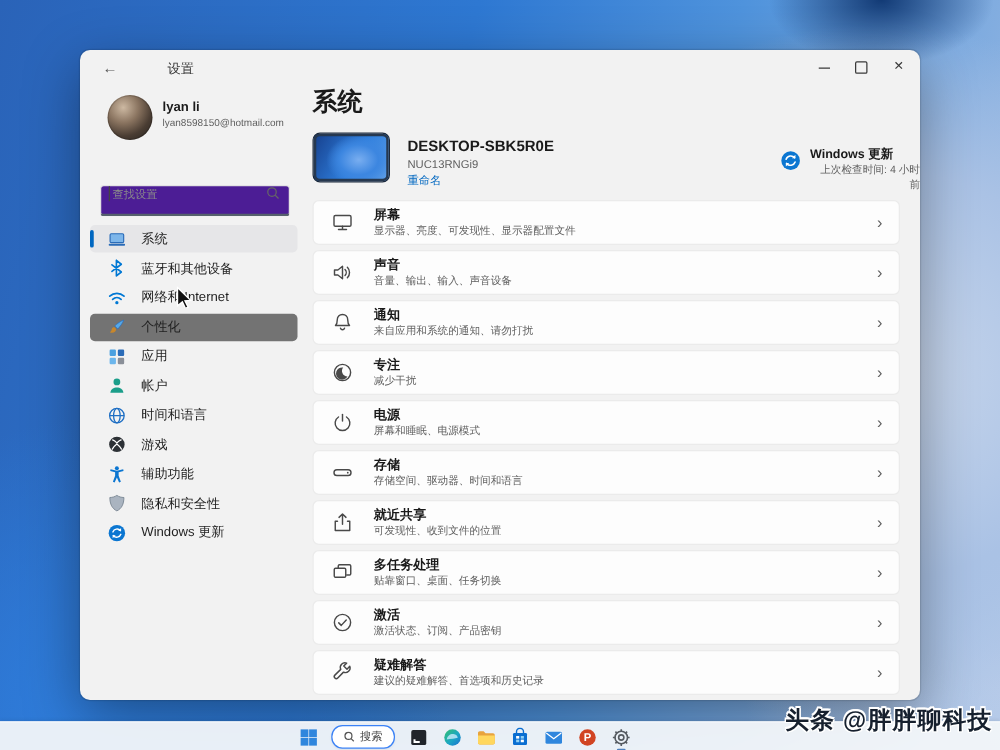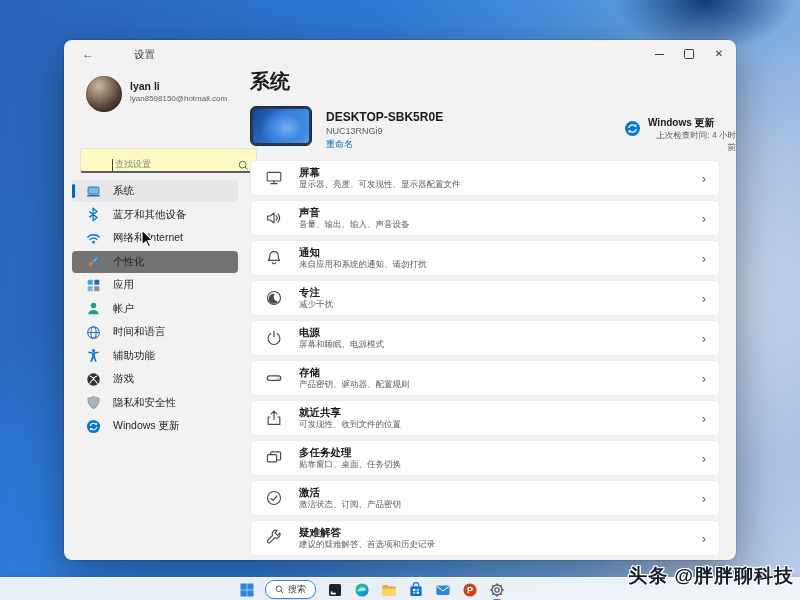--- a/index.html
+++ b/index.html
@@ -23,22 +23,22 @@
   .glyph-min{width:9px;height:0;border-top:1px solid #3a3a3a;}
   .glyph-max{width:8px;height:8px;border:1px solid #3a3a3a;border-radius:1.5px;}
   .glyph-close{font-size:10px;line-height:1;}
   
   .sidebar{position:absolute;left:0;top:28px;bottom:0;width:182px;}
   .avatar{position:absolute;left:22px;top:8px;width:36px;height:36px;border-radius:50%;
     background:radial-gradient(circle at 35% 28%,#cdb9a2 0%,#8a7460 35%,#4a3d33 65%,#23201d 100%);
     box-shadow:inset 0 0 0 1px rgba(0,0,0,.15);}
   .user-name{position:absolute;left:66px;top:12px;font-size:10.5px;font-weight:700;color:#1a1a1a;}
   .user-email{position:absolute;left:66px;top:26px;font-size:8px;color:#5f5f5f;}
-  .search-box{position:absolute;left:16px;top:80px;width:150px;height:22px;background:#fef9c3;
-    border:1px solid #e3e3e3;border-bottom:2px solid #55606c;border-radius:3px;display:flex;align-items:flex-end;padding-left:25px;}
+  .search-box{position:absolute;left:16px;top:80px;width:150px;height:22px;background:#4c1d95;
+    border:1px solid #e3e3e3;border-bottom:2px solid #55606c;border-radius:3px;display:flex;align-items:flex-start;}
   .search-caret{width:1px;height:12px;background:#444;margin-left:6px;}
   .search-ph{font-size:9px;color:#8a8a8a;margin-left:2px;flex:1;}
   .search-mag{margin-right:7px;display:flex;}
   .nav{position:absolute;left:8px;right:8px;top:112px;}
   .nav-item{position:relative;height:22px;margin-bottom:1.5px;border-radius:4px;display:flex;align-items:center;}
   .nav-item.selected{background:#e6e6e8;}
   .nav-item.hovered{background:#737373;}
   .nav-pill{position:absolute;left:0;top:4px;width:3px;height:14px;border-radius:2px;background:#0067c0;}
   .nav-icon{width:15px;height:15px;margin-left:14px;display:flex;}
   .nav-icon svg{width:15px;height:15px;}
@@ -179,35 +179,35 @@
               <svg viewBox="0 0 16 16" fill="none" stroke="#1f6fc4" stroke-width="1.1">
                 <circle cx="8" cy="8" r="6.2"></circle>
                 <ellipse cx="8" cy="8" rx="2.8" ry="6.2"></ellipse>
                 <path d="M1.8 8h12.4"></path>
               </svg>
             </span>
             <span class="nav-label">时间和语言</span>
           </div>
           <div class="nav-item">
             <span class="nav-icon">
+              <svg viewBox="0 0 16 16">
+                <circle cx="8" cy="8" r="6.6" fill="#2d3136"></circle>
+                <path d="M4.4 4.2c1.3.5 2.5 1.4 3.6 2.5 1.1-1.1 2.3-2 3.6-2.5M4.1 12c1-1.8 2.4-3.3 3.9-4.4 1.5 1.1 2.9 2.6 3.9 4.4" stroke="#fff" stroke-width="1.1" fill="none" stroke-linecap="round"></path>
+              </svg>
+            </span>
+            <span class="nav-label">游戏</span>
+          </div>
+          <div class="nav-item">
+            <span class="nav-icon">
               <svg viewBox="0 0 16 16" fill="#0b76d1">
                 <circle cx="8" cy="2.7" r="1.7"></circle>
                 <path d="M2.3 5.1l4.2 1v3l-1.9 5.2 1.5.6L8 10.6l1.9 4.3 1.5-.6-1.9-5.2v-3l4.2-1-.3-1.4L8 4.9 2.6 3.7z"></path>
               </svg>
             </span>
             <span class="nav-label">辅助功能</span>
-          </div>
-          <div class="nav-item">
-            <span class="nav-icon">
-              <svg viewBox="0 0 16 16">
-                <circle cx="8" cy="8" r="6.6" fill="#2d3136"></circle>
-                <path d="M4.4 4.2c1.3.5 2.5 1.4 3.6 2.5 1.1-1.1 2.3-2 3.6-2.5M4.1 12c1-1.8 2.4-3.3 3.9-4.4 1.5 1.1 2.9 2.6 3.9 4.4" stroke="#fff" stroke-width="1.1" fill="none" stroke-linecap="round"></path>
-              </svg>
-            </span>
-            <span class="nav-label">游戏</span>
           </div>
           <div class="nav-item">
             <span class="nav-icon">
               <svg viewBox="0 0 16 16">
                 <path d="M8 1.4c1.8 1.2 3.8 1.8 6 1.8 0 5.6-2 9.6-6 11.4-4-1.8-6-5.8-6-11.4 2.2 0 4.2-.6 6-1.8z" fill="#aab4c0" stroke="#7b8794" stroke-width=".8"></path>
               </svg>
             </span>
             <span class="nav-label">隐私和安全性</span>
           </div>
           <div class="nav-item">
@@ -308,21 +308,21 @@
         </div>
         <div class="card">
           <span class="card-icon">
             <svg viewBox="0 0 18 18">
               <rect x="2.2" y="6.8" width="13.6" height="4.6" rx="2.3"></rect>
               <circle cx="13.2" cy="9.1" r="0.7" fill="#494949" stroke="none"></circle>
             </svg>
           </span>
           <div class="card-text">
             <div class="card-title">存储</div>
-            <div class="card-sub">产品密钥、驱动器、配置规则</div>
+            <div class="card-sub">存储空间、驱动器、时间和语言</div>
           </div>
           <span class="card-chev">›</span>
         </div>
         <div class="card">
           <span class="card-icon">
             <svg viewBox="0 0 18 18">
               <path d="M9 2.4v8M6.2 4.9L9 2.2l2.8 2.7"></path>
               <path d="M5 8H3.2v7.4h11.6V8H13"></path>
             </svg>
           </span>

